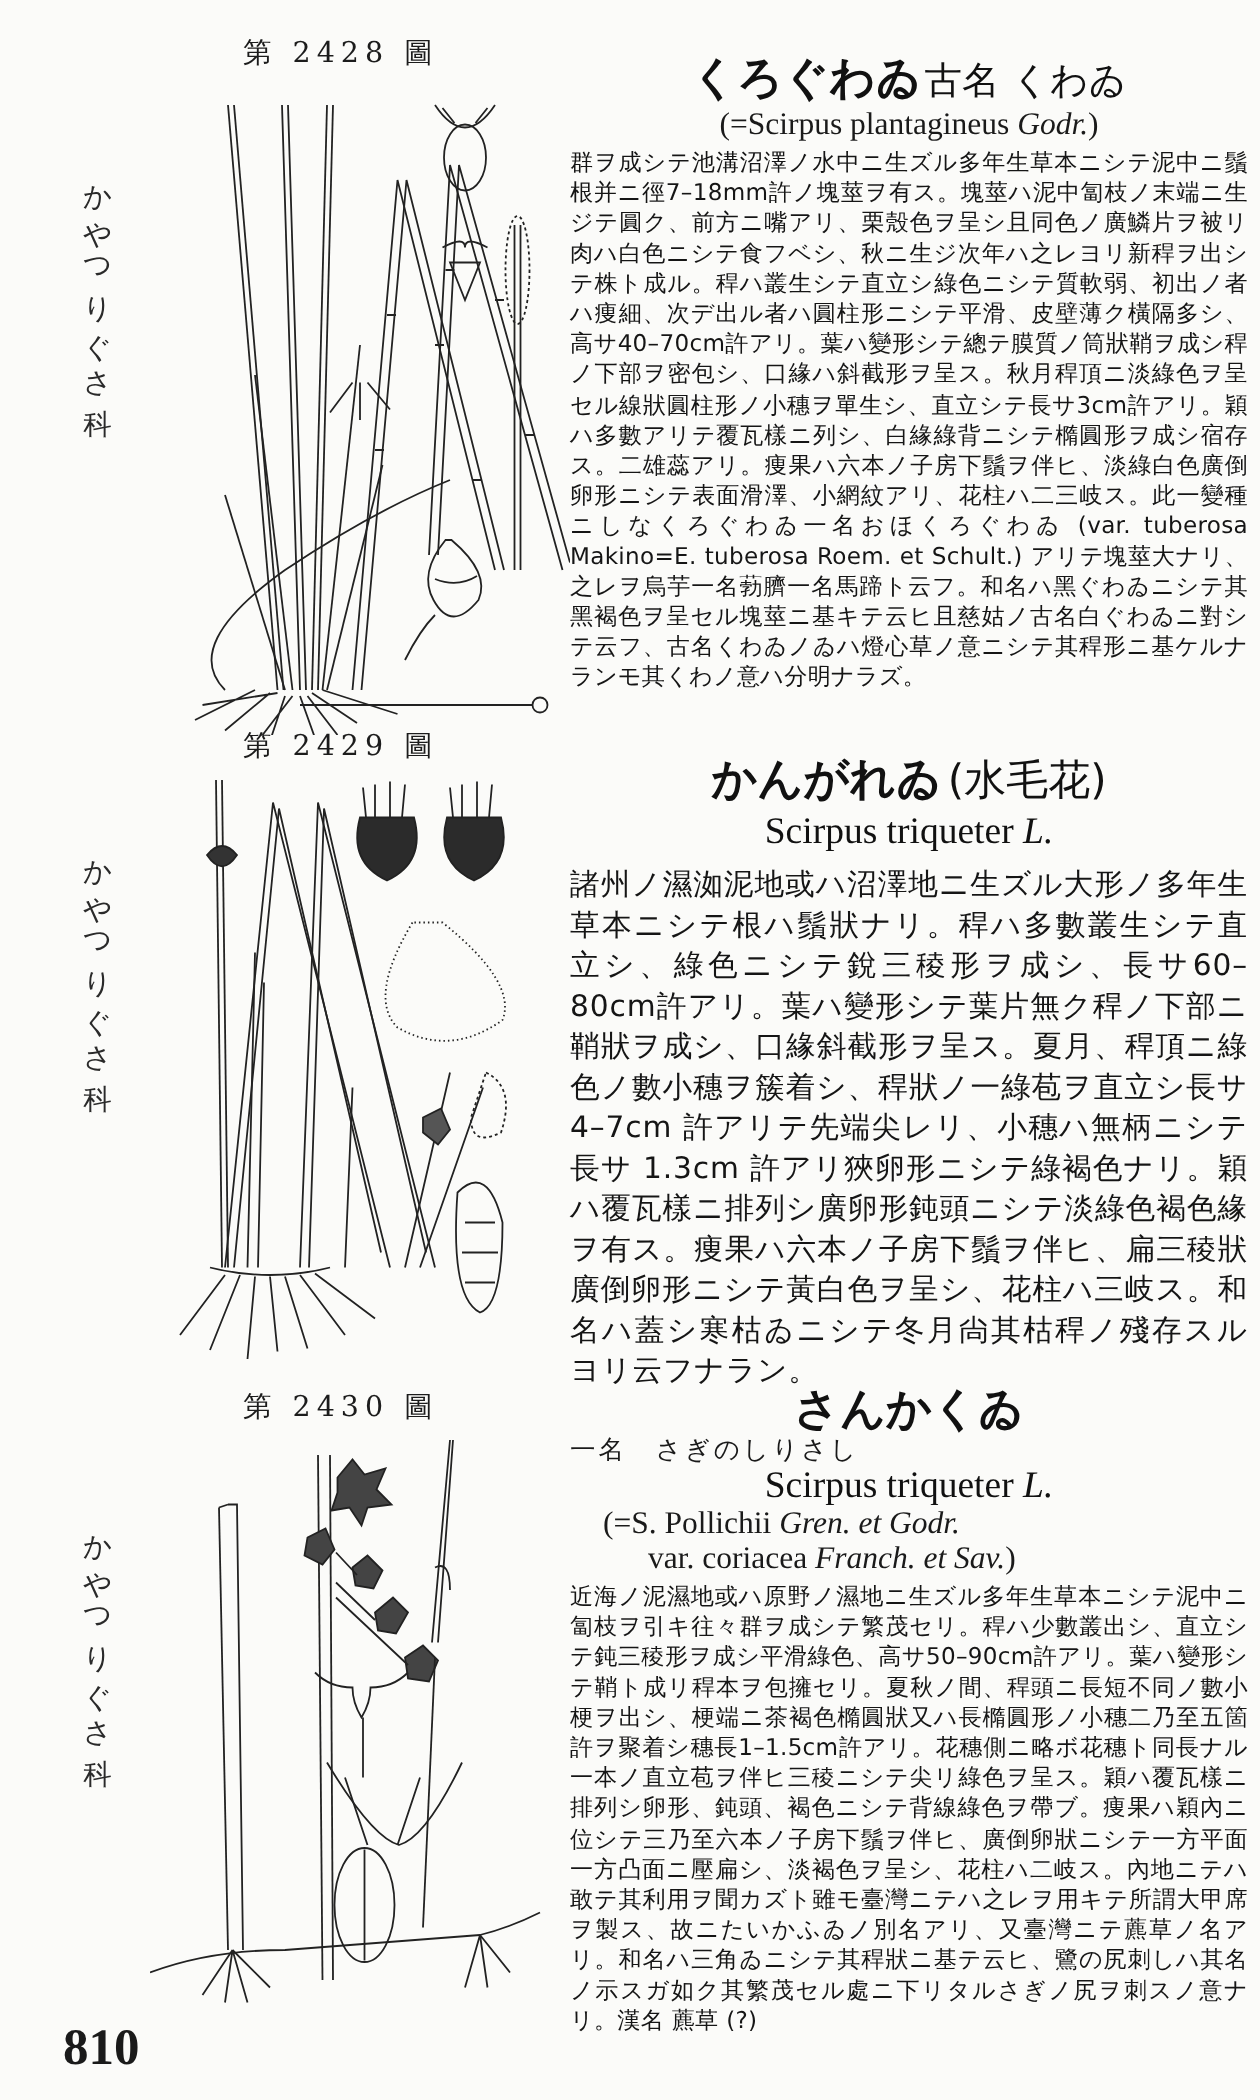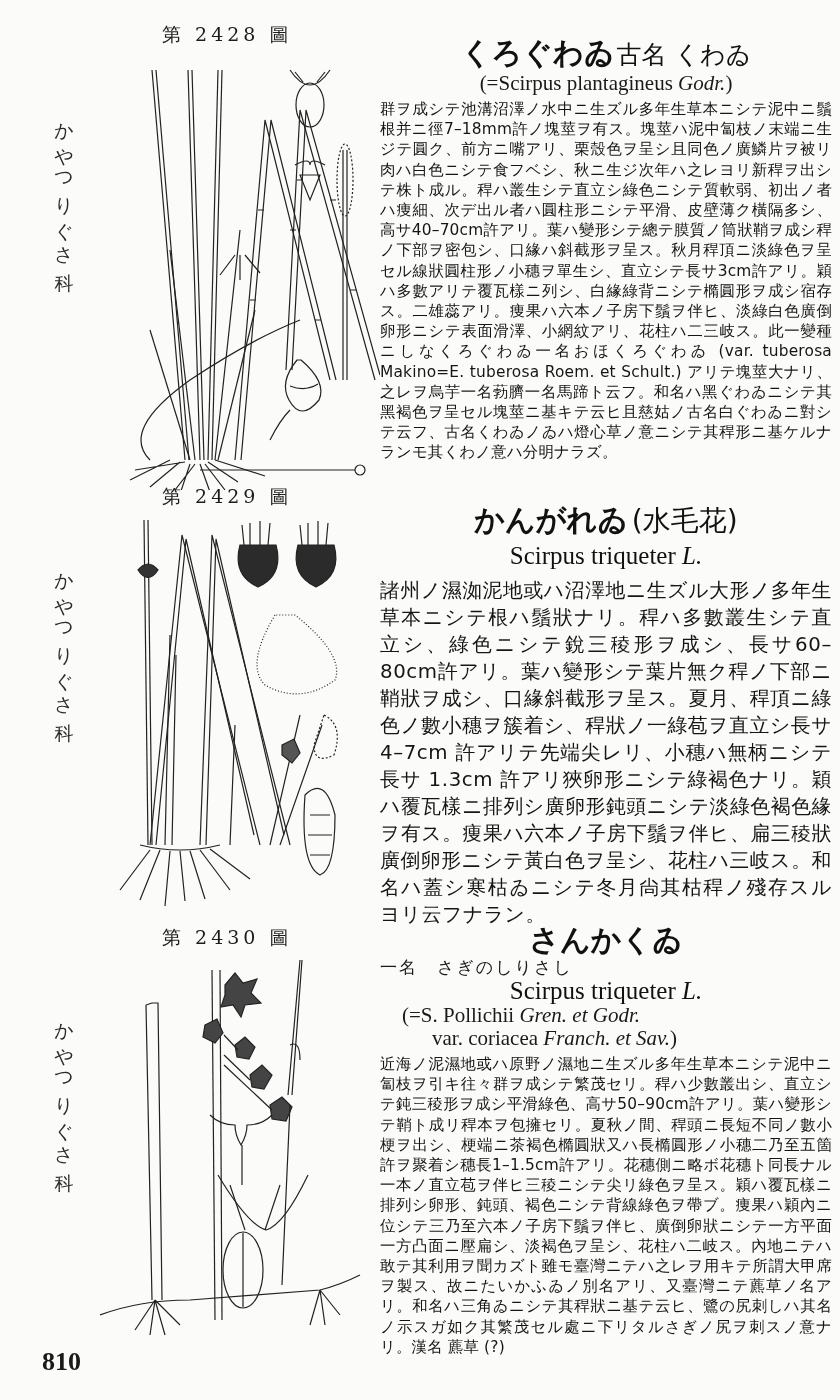--- a/index.html
+++ b/index.html
@@ -30,21 +30,21 @@
   .syn { text-align:center; font-family:"Liberation Serif",serif; font-size:21px; line-height:23px; }
   .syn2 { padding-left:30px; font-family:"Liberation Serif",serif; font-size:21px; line-height:23px; }
   i { font-style:italic; }
   .body-text {
     font-family:"DejaVu Sans",sans-serif; font-size:15.4px; line-height:20.2px;
     text-align:justify; color:#151515; margin-top:4px; letter-spacing:0.2px;
   }
   .body-text.large { font-size:19.8px; line-height:27px; letter-spacing:0.6px; margin-top:8px; }
   .page-num {
     position:absolute; left:42px; top:1347px;
-    font-family:"Liberation Serif",serif; font-weight:bold; font-size:26px;
+    font-family:"Liberation Serif",serif; font-weight:bold; font-size:34px;
   }
   svg.illus { position:absolute; }
   svg.illus * { vector-effect:non-scaling-stroke; }
 </style>
 </head>
 <body>
 
 <div class="fig-label" style="left:162px;top:22px;">第 2428 圖</div>
 <div class="family" style="left:52px;top:110px;">かやつりぐさ科</div>
 

